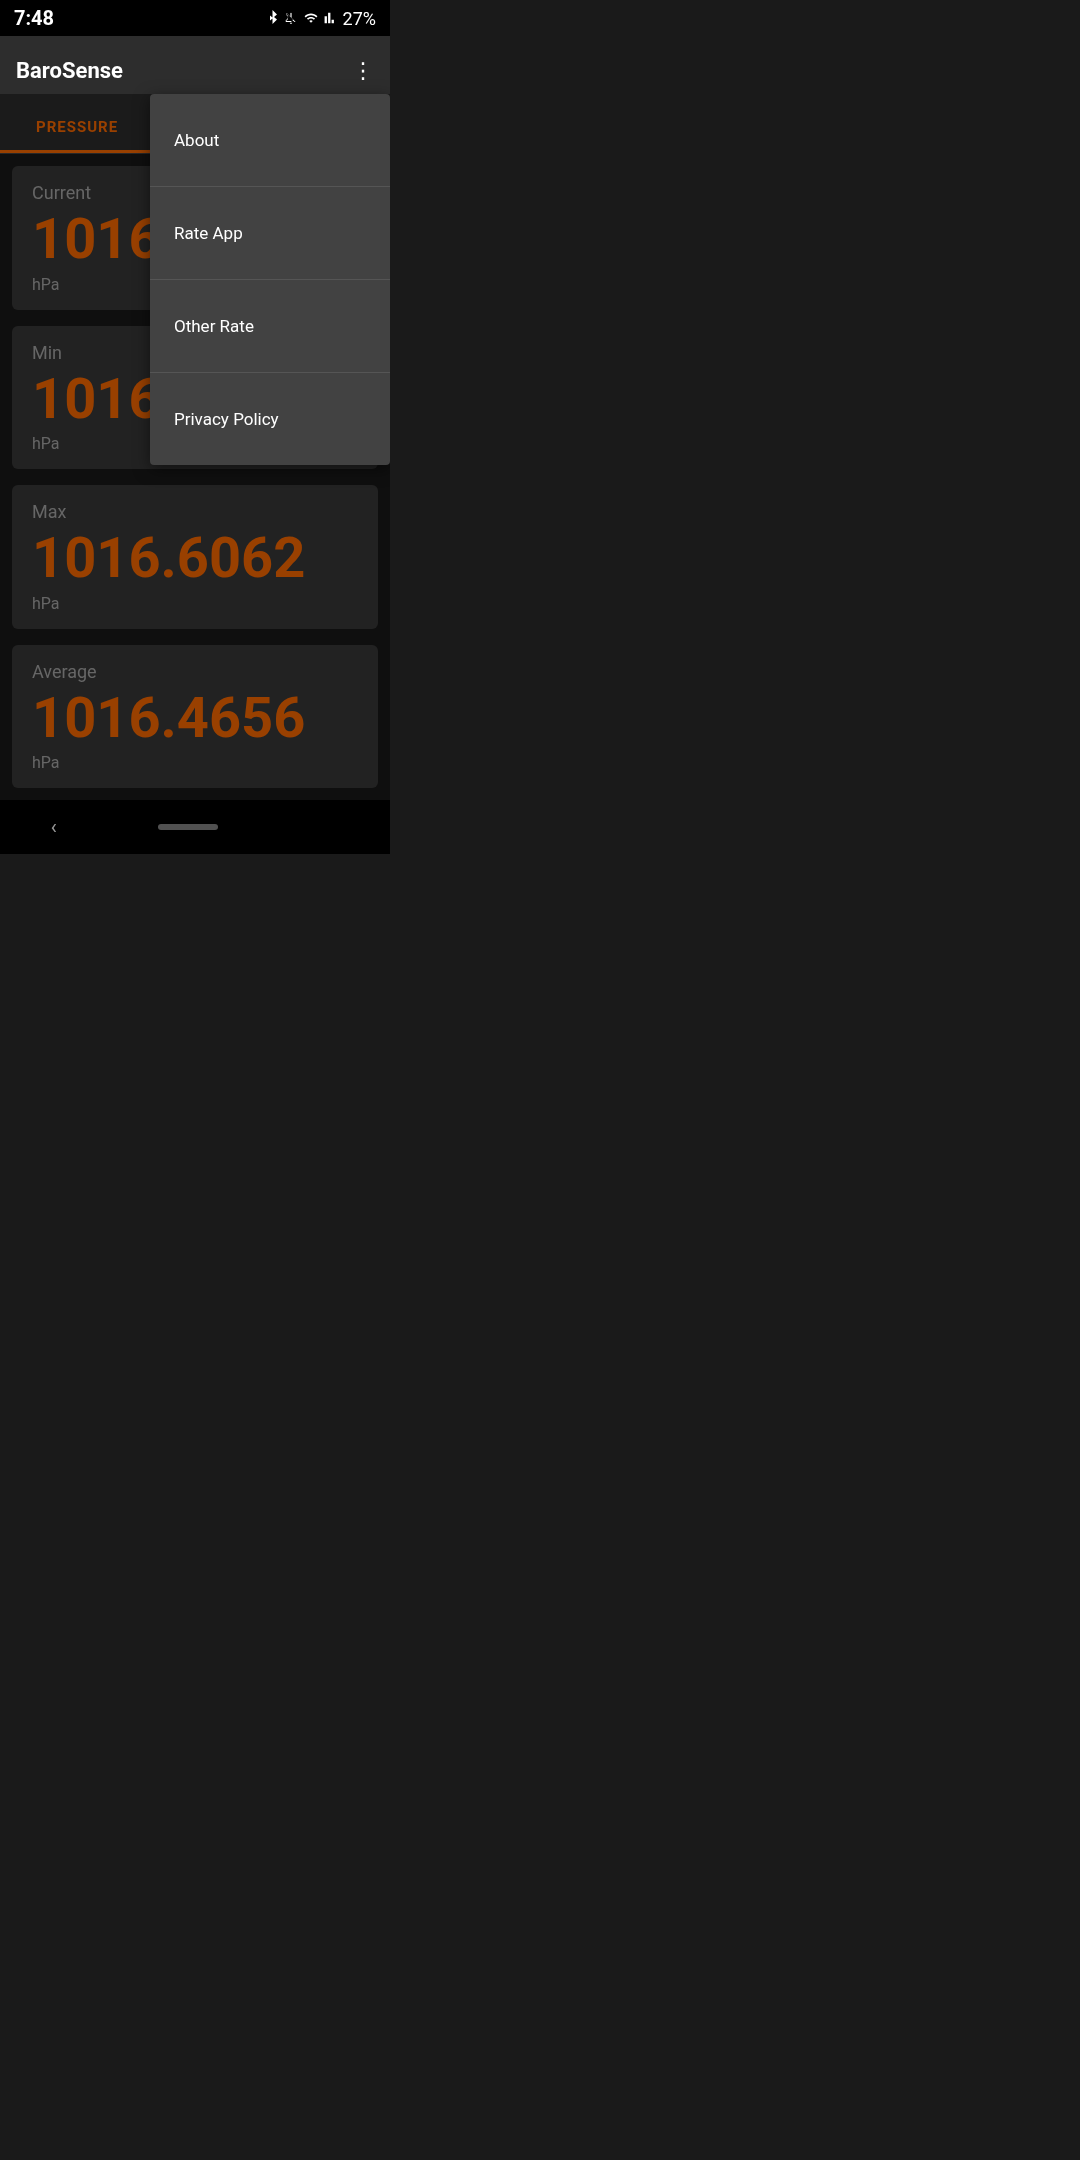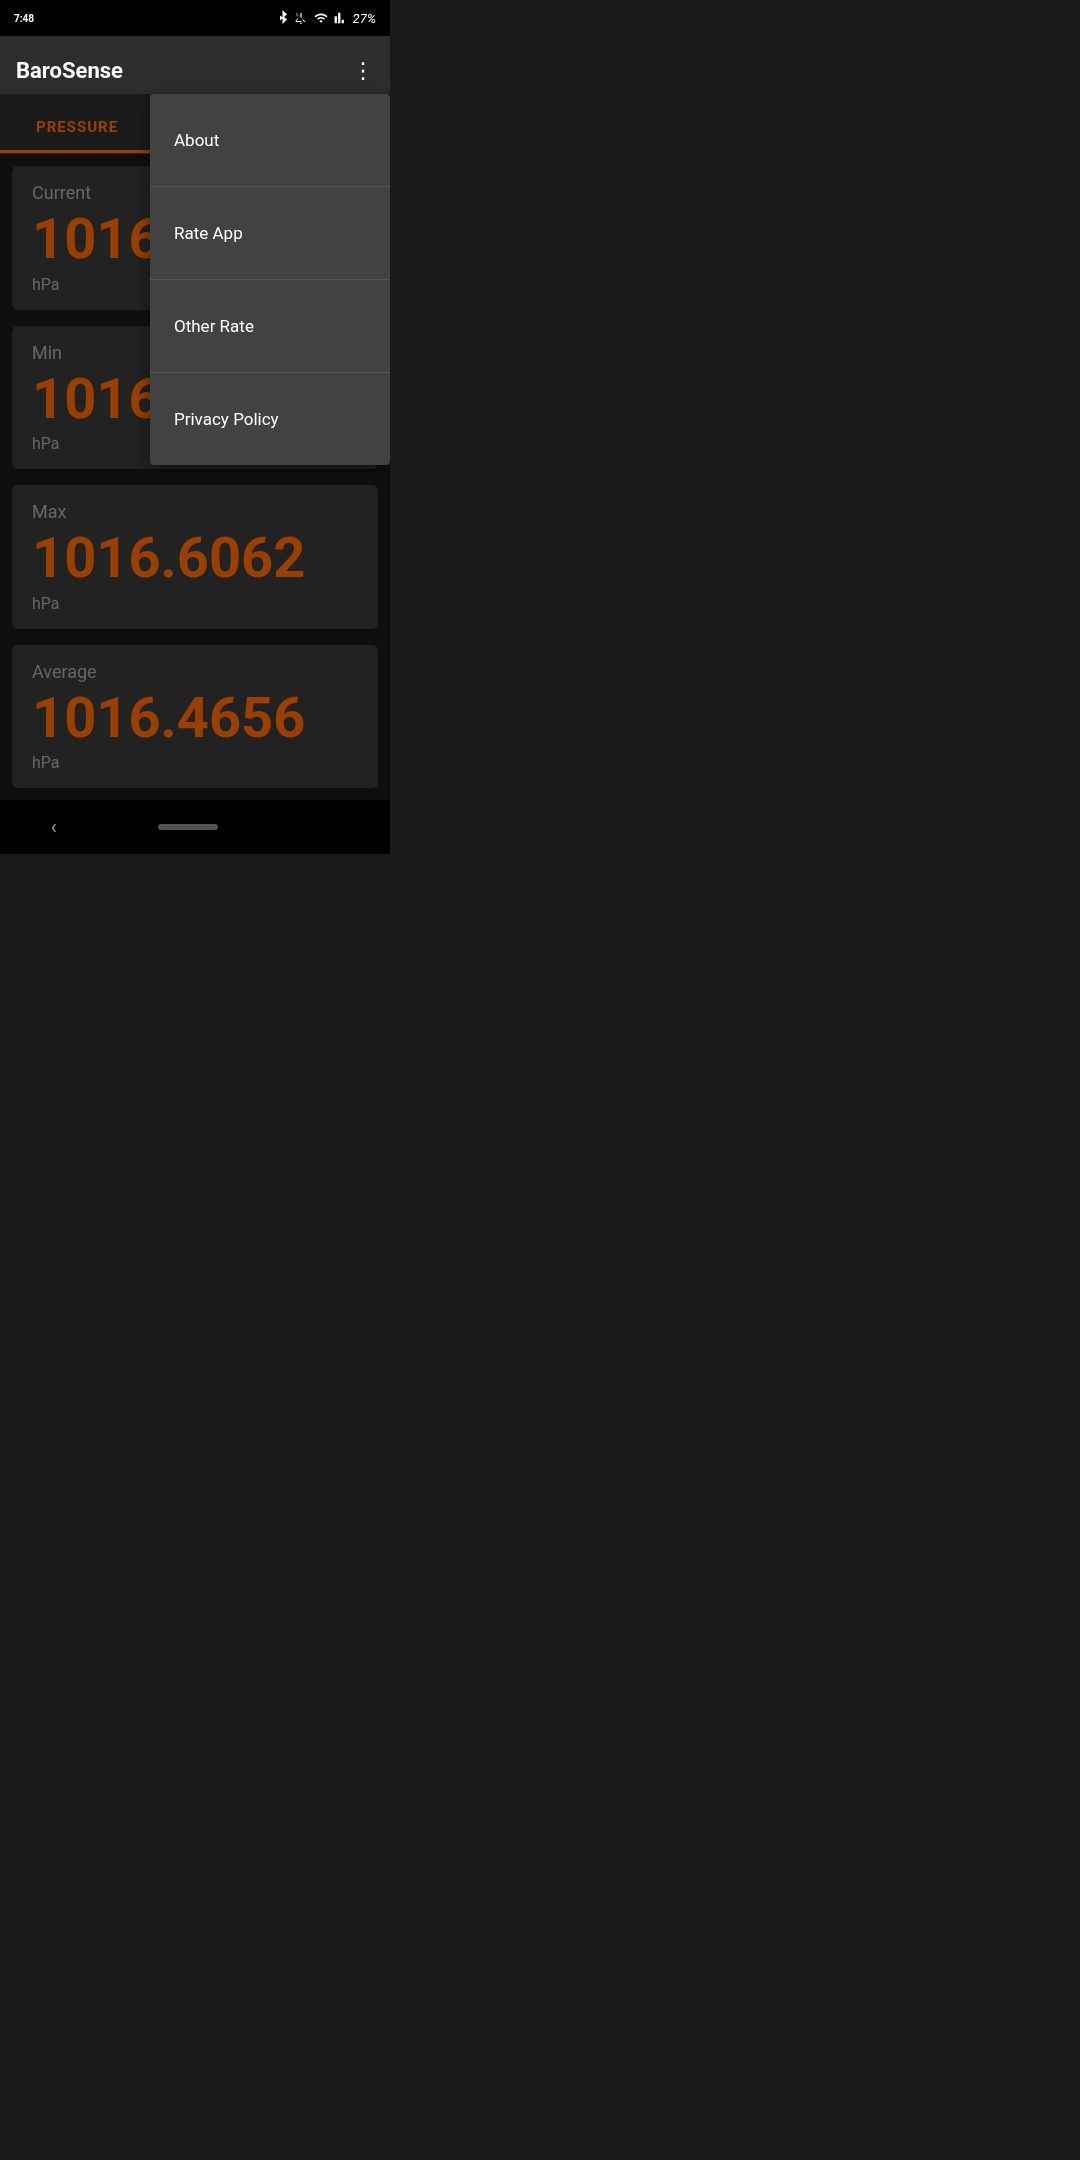--- a/index.html
+++ b/index.html
@@ -18,21 +18,21 @@
     
     .status-bar {
       background: #000;
       display: flex;
       justify-content: space-between;
       align-items: center;
       padding: 6px 14px;
       height: 36px;
     }
     .status-time {
-      font-size: 10px;
+      font-size: 20px;
       font-weight: bold;
       color: #fff;
     }
     .status-icons {
       display: flex;
       align-items: center;
       gap: 5px;
       font-size: 13px;
       color: #fff;
     }
@@ -186,21 +186,21 @@
       </svg>
 
       <svg width="16" height="14" viewBox="0 0 24 24" fill="white">
         <path d="M1 9l2 2c5-5 13-5 18 0l2-2C16.93 2.93 7.08 2.93 1 9zm8 8l3 3 3-3c-1.65-1.66-4.34-1.66-6 0zm-4-4l2 2c2.76-2.76 7.24-2.76 10 0l2-2C15.14 9.14 8.87 9.14 5 13z"></path>
       </svg>
 
       <svg width="14" height="14" viewBox="0 0 24 24" fill="white">
         <path d="M1 21h4V9H1v12zm6 0h4V3H7v18zm6 0h4v-6h-4v6z"></path>
       </svg>
 
-      <span style="font-size:13px;font-style:italic;">27%</span>
+      <span style="font-size:18px;">27%</span>
     </div>
   </div>
 
   <div class="app-bar">
     <span class="app-title">BaroSense</span>
     <span class="menu-icon">⋮</span>
   </div>
 
   <div class="tab-bar">
     <div class="tab active">

